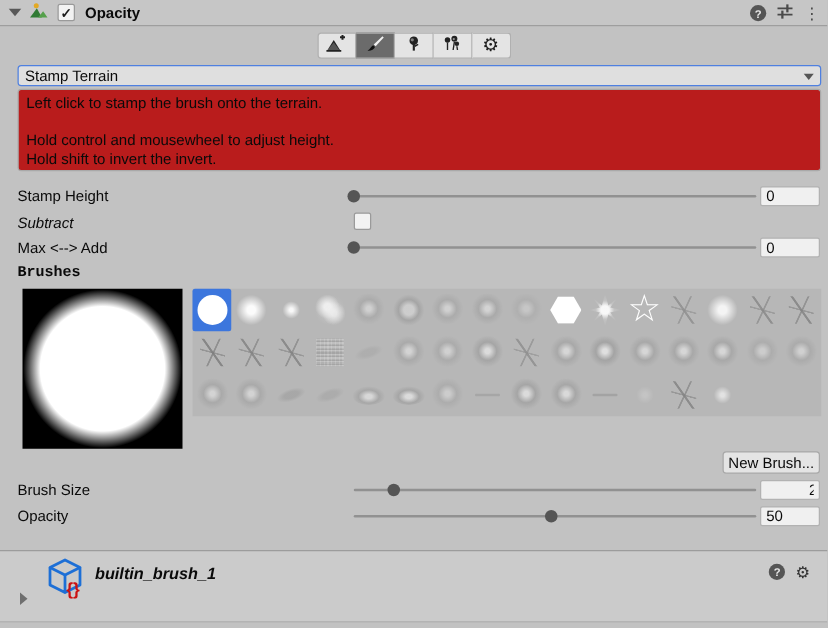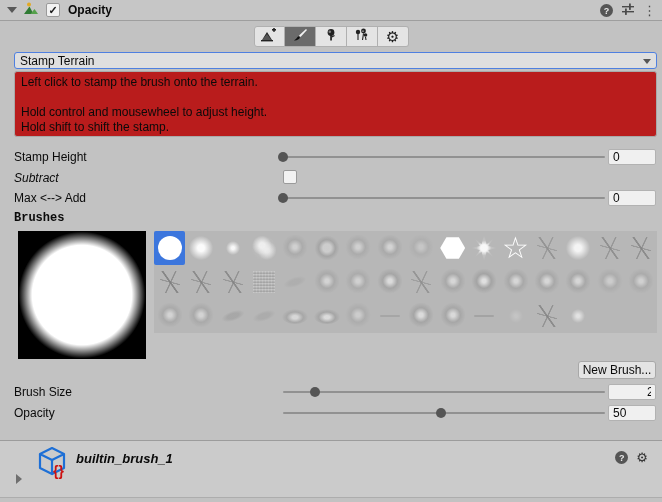--- a/index.html
+++ b/index.html
@@ -194,21 +194,21 @@
   <div class="ddl">
     <span>Stamp Terrain</span>
     <span class="caret"></span>
   </div>
 
   
   <div class="helpbox">
     <div>Left click to stamp the brush onto the terrain.</div>
     <div></div>
     <div>Hold control and mousewheel to adjust height.</div>
-    <div>Hold shift to shift the stamp.</div>
+    <div>Hold shift to invert the invert.</div>
   </div>
 
   
   <div class="row-label" style="top:150px; position:absolute;">Stamp Height</div>
   <div class="track" style="top:156px;">
     <div class="knob" style="left: calc(0% - 5px);"></div>
   </div>
   <input class="numfield" style="top: 149px;" value="0">
 
   

